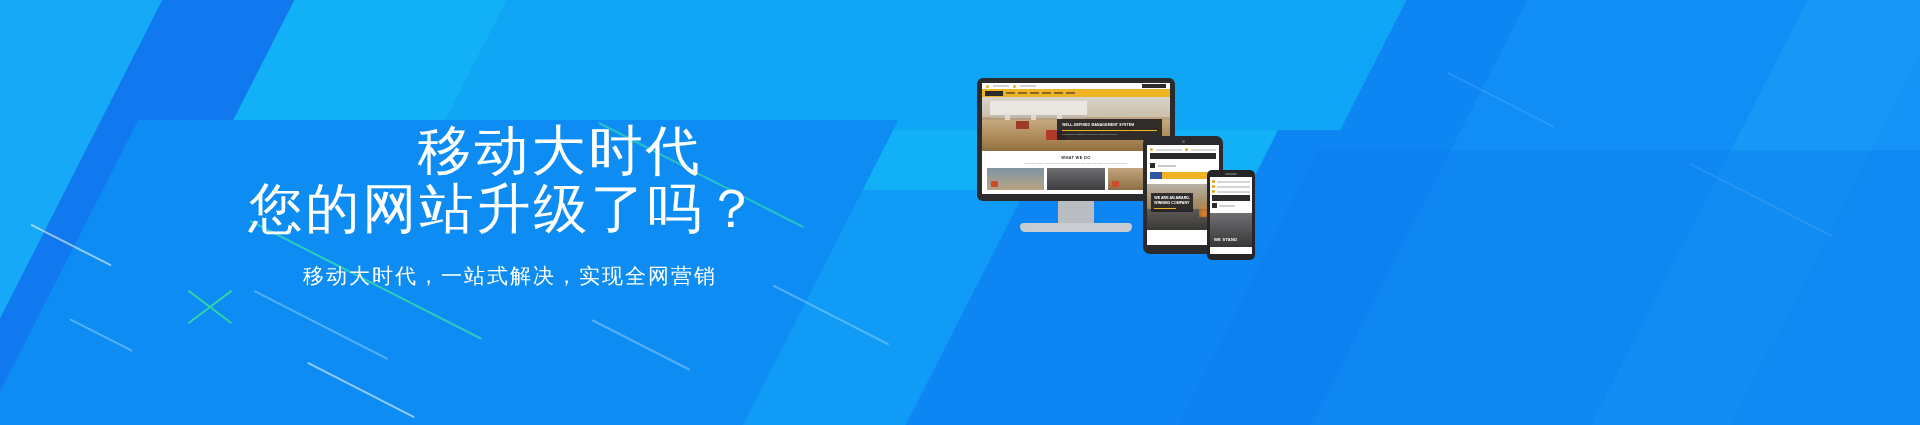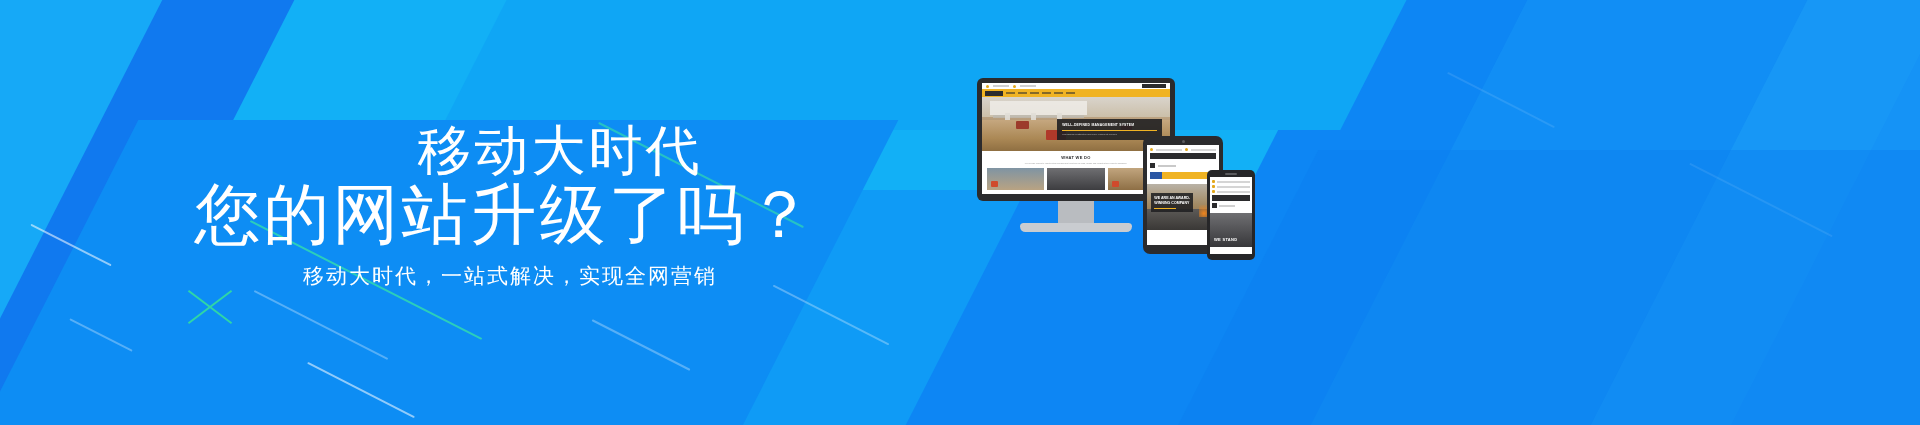--- a/index.html
+++ b/index.html
@@ -147,21 +147,21 @@
     letter-spacing: 3px;
     font-weight: 400;
     position: absolute;
     top: 85px;
     width: 100%;
     text-align: center;
     padding-left: 130px;
     box-sizing: border-box;
   }
   .headline .line2 {
-    font-size: 66px;
+    font-size: 54px;
     line-height: 1;
     letter-spacing: 3px;
     font-weight: 400;
     position: absolute;
     top: 143px;
     width: 100%;
     text-align: center;
     padding-left: 20px;
     box-sizing: border-box;
   }

